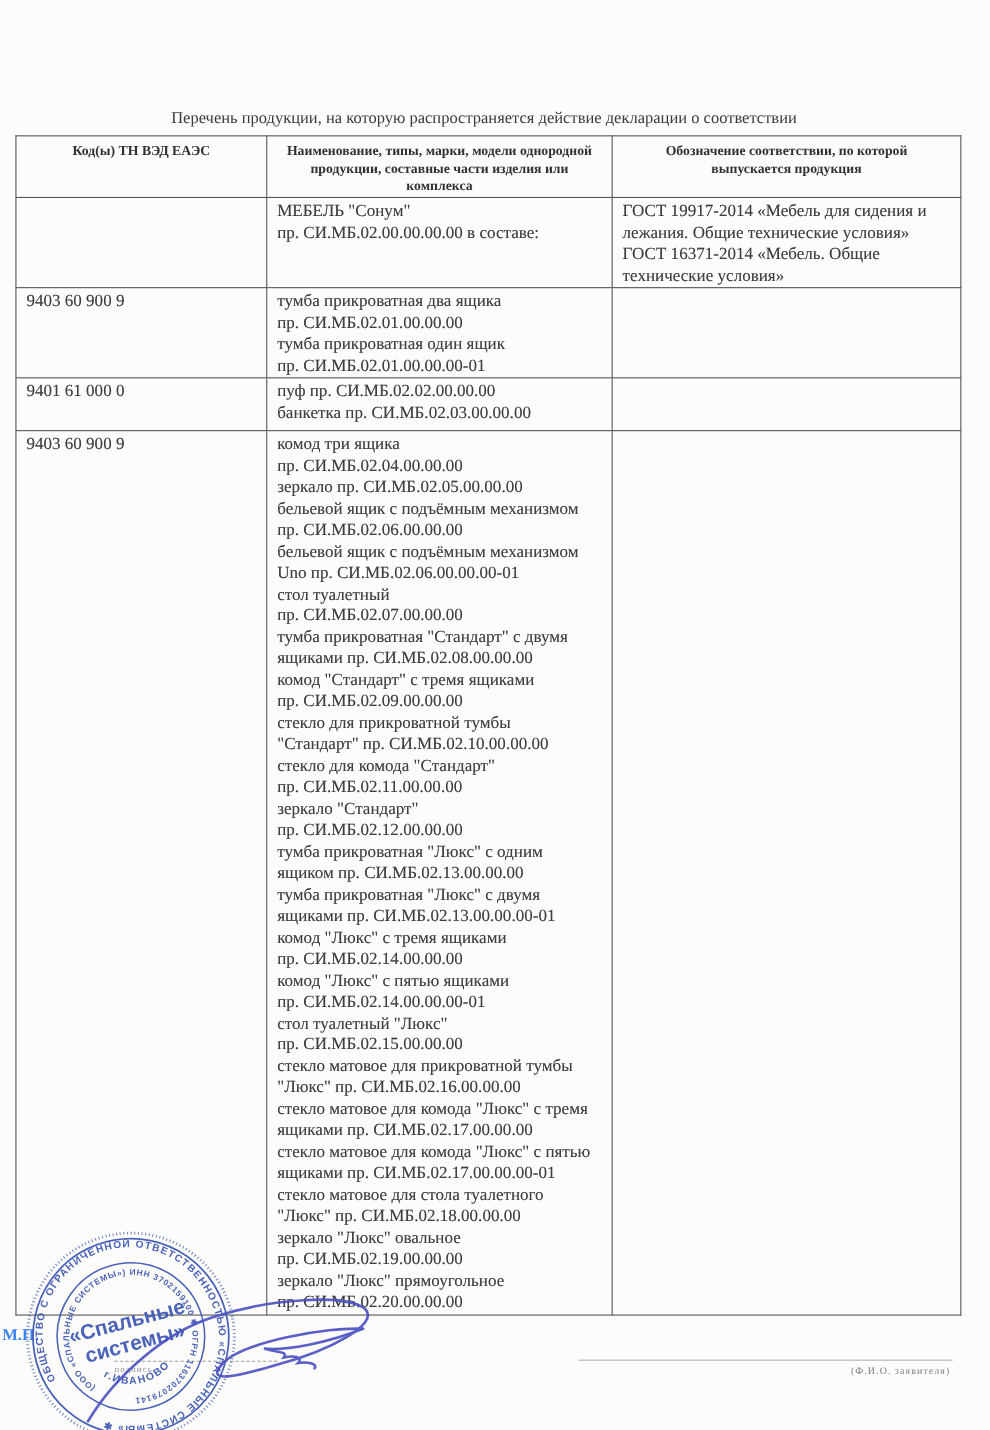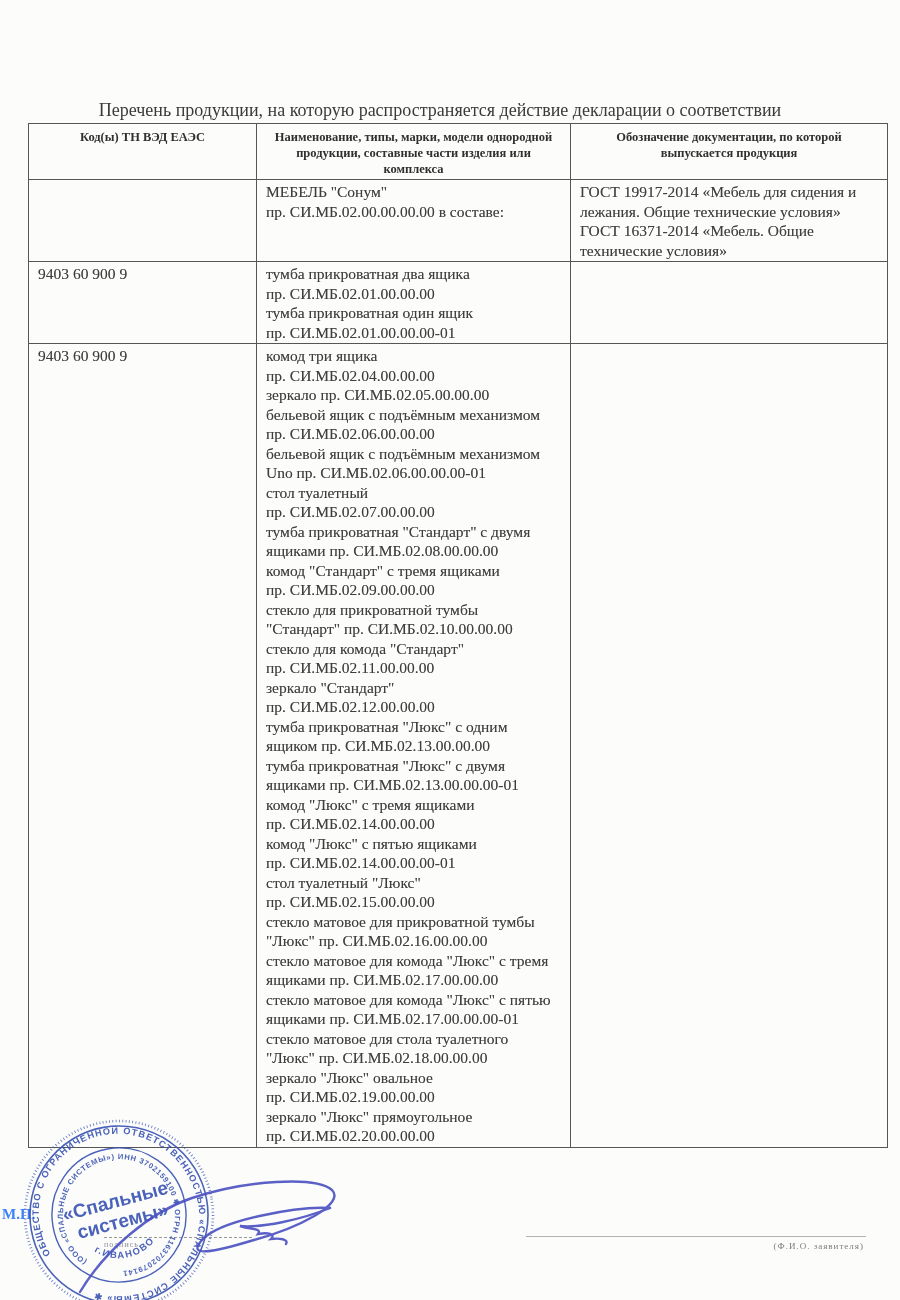--- a/index.html
+++ b/index.html
@@ -8,23 +8,23 @@
     background:#fcfcfa;overflow:hidden;
     font-family:"Liberation Serif",serif;color:#3c3c3c;
   }
   .doc-title{position:absolute;left:0;width:100%;text-align:center;
     font-weight:bold;color:#242424;letter-spacing:.4px;
     text-shadow:0 0 .5px rgba(20,20,20,.55);}
   .t1{top:7px;font-size:17px;}
   .t2{top:35px;font-size:16px;}
   .t3{top:61px;font-size:16px;}
   .caption{position:absolute;top:100px;left:0;width:880px;text-align:center;
-    font-size:18px;color:#3a3a3a;}
+    font-size:15px;color:#3a3a3a;}
   table.products{
-    position:absolute;left:28px;top:123px;width:859px;
+    position:absolute;left:14px;top:123px;width:859px;
     border-collapse:collapse;table-layout:fixed;padding-left:48px;
   }
   table.products col.c1{width:228px}
   table.products col.c2{width:314px}
   table.products col.c3{width:317px}
   table.products th, table.products td{
     border:1px solid #565656;vertical-align:top;white-space:pre-line;
     overflow:hidden;
   }
   table.products th{
@@ -68,40 +68,46 @@
         <col class="c1">
         <col class="c2">
         <col class="c3">
       </colgroup>
     <thead>
       <tr class="r-head">
         <th>Код(ы) ТН ВЭД ЕАЭС</th>
         <th>Наименование, типы, марки, модели однородной
 продукции, составные части изделия или
 комплекса</th>
-        <th>Обозначение документации, по которой
+        <th>Обозначение соответствии, по которой
 выпускается продукция</th>
       </tr>
     </thead>
     <tbody>
       <tr class="r0">
         <td></td>
         <td>МЕБЕЛЬ "Сонум"
 пр. СИ.МБ.02.00.00.00.00 в составе:</td>
         <td>ГОСТ 19917-2014 «Мебель для сидения и
 лежания. Общие технические условия»
 ГОСТ 16371-2014 «Мебель. Общие
 технические условия»</td>
       </tr>
       <tr class="r1">
         <td>9403 60 900 9</td>
         <td>тумба прикроватная два ящика
 пр. СИ.МБ.02.01.00.00.00
 тумба прикроватная один ящик
 пр. СИ.МБ.02.01.00.00.00-01</td>
+        <td></td>
+      </tr>
+      <tr class="r2">
+        <td>9401 61 000 0</td>
+        <td>пуф пр. СИ.МБ.02.02.00.00.00
+банкетка пр. СИ.МБ.02.03.00.00.00</td>
         <td></td>
       </tr>
       <tr class="r3">
         <td>9403 60 900 9</td>
         <td>комод три ящика
 пр. СИ.МБ.02.04.00.00.00
 зеркало пр. СИ.МБ.02.05.00.00.00
 бельевой ящик с подъёмным механизмом
 пр. СИ.МБ.02.06.00.00.00
 бельевой ящик с подъёмным механизмом

